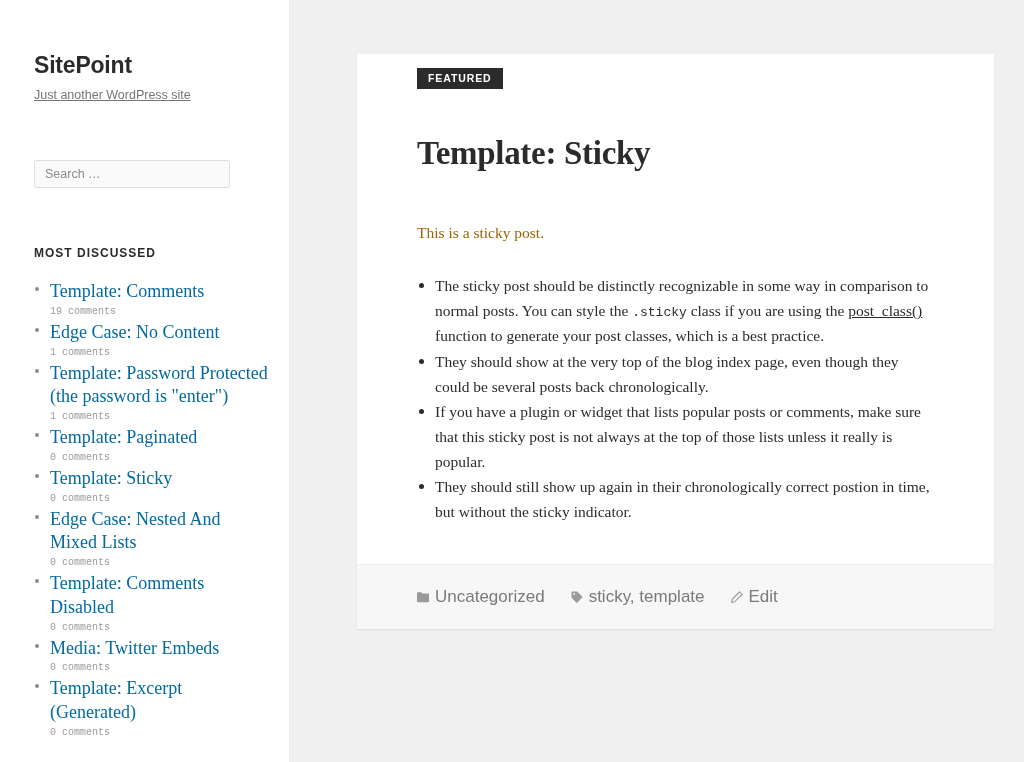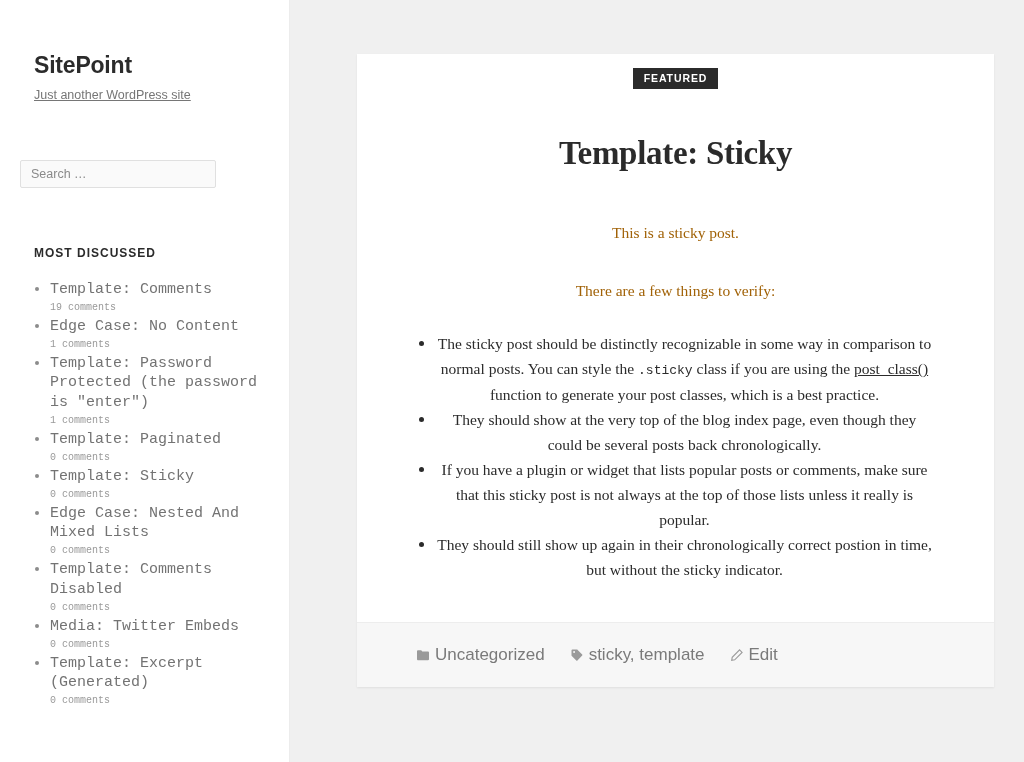--- a/index.html
+++ b/index.html
@@ -37,21 +37,21 @@
   }
   .site-description {
     font-family: "Liberation Sans", sans-serif;
     font-size: 12.5px;
     color: #767676;
     margin: 0;
     line-height: 1.4;
     text-decoration: underline;
   }
 
-  .widget-search { padding: 56px 34px 0 20px; }
+  .widget-search { padding: 56px 34px 0 34px; }
   .search-field {
     width: 196px;
     height: 28px;
     background: #fafafa;
     border: 1px solid #e0e0e0;
     border-radius: 2px;
     padding: 0 10px;
     font-family: "Liberation Sans", sans-serif;
     font-size: 12.5px;
     color: #2b2b2b;
@@ -83,24 +83,24 @@
     content: "";
     position: absolute;
     left: 1px;
     top: 7px;
     width: 4px; height: 4px;
     border-radius: 50%;
     background: #8c8c8c;
   }
   .discussed-link {
     display: block;
-    font-family: Liberation Mono, monospace;
-    font-size: 15px;
+    font-family: Liberation Serif, serif;
+    font-size: 18px;
     line-height: 1.32;
-    color: #737373;
+    color: #0369a1;
     text-decoration: none;
   }
   .discussed-count {
     display: block;
     font-family: Liberation Mono, monospace;
     font-size: 10px;
     color: #9a9a9a;
     line-height: 1.5;
     margin-top: 0px;
     margin-bottom: 2px;
@@ -111,21 +111,20 @@
     flex: 1 1 auto;
     background: #f0f0f0;
     padding: 54px 0 0 0;
     position: relative;
   }
   .post-card {
     margin-left: 67px;
     width: 637px;
     background: #ffffff;
     box-shadow: 0 1px 2px rgba(0,0,0,0.07);
-    text-align: center;
   }
   .post-inner { padding: 14px 60px 40px 60px; }
 
   .featured-badge {
     display: inline-block;
     background: #2b2b2b;
     color: #ffffff;
     font-family: "Liberation Sans", sans-serif;
     font-size: 10.5px;
     font-weight: bold;
@@ -276,21 +275,20 @@
   <main class="main">
     <article class="post-card">
 
       <div class="post-inner">
         <span class="featured-badge">Featured</span>
 
         <h1 class="entry-title">Template: Sticky</h1>
 
         <div class="entry-content">
           <p class="first-para">This is a sticky post.</p>
-          <p>There are a few things to verify:</p>
 
           <ul class="verify-list">
             <li><span>The sticky post should be distinctly recognizable in some way in comparison to normal posts. You can style the </span><code class="inline-code">.sticky</code><span> class if you are using the </span><a class="content-link" href="#">post_class()</a><span> function to generate your post classes, which is a best practice.</span></li>
             <li>They should show at the very top of the blog index page, even though they could be several posts back chronologically.</li>
             <li>If you have a plugin or widget that lists popular posts or comments, make sure that this sticky post is not always at the top of those lists unless it really is popular.</li>
             <li>They should still show up again in their chronologically correct postion in time, but without the sticky indicator.</li>
           </ul>
         </div>
       </div>
 

